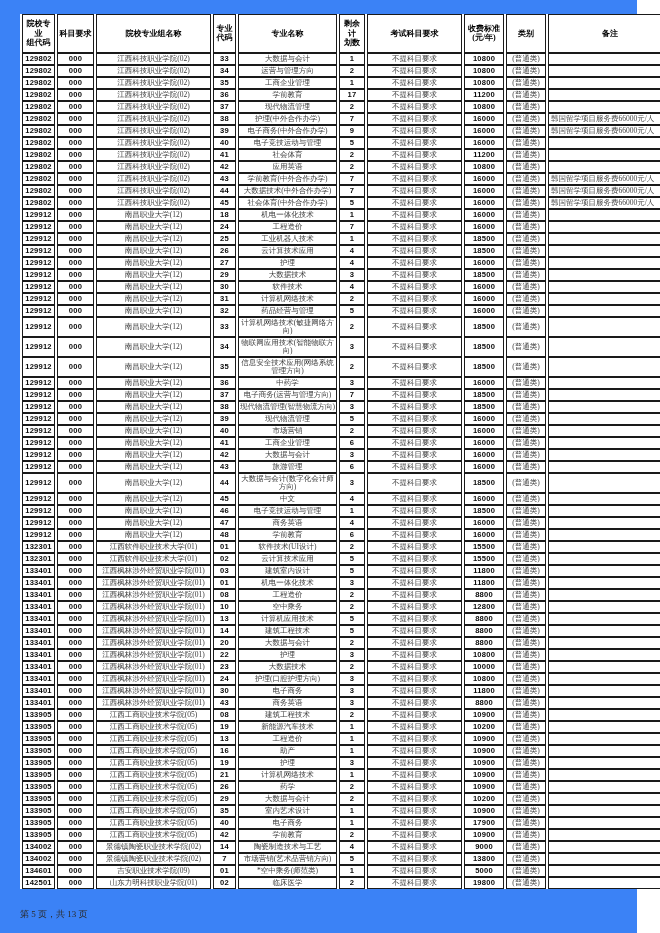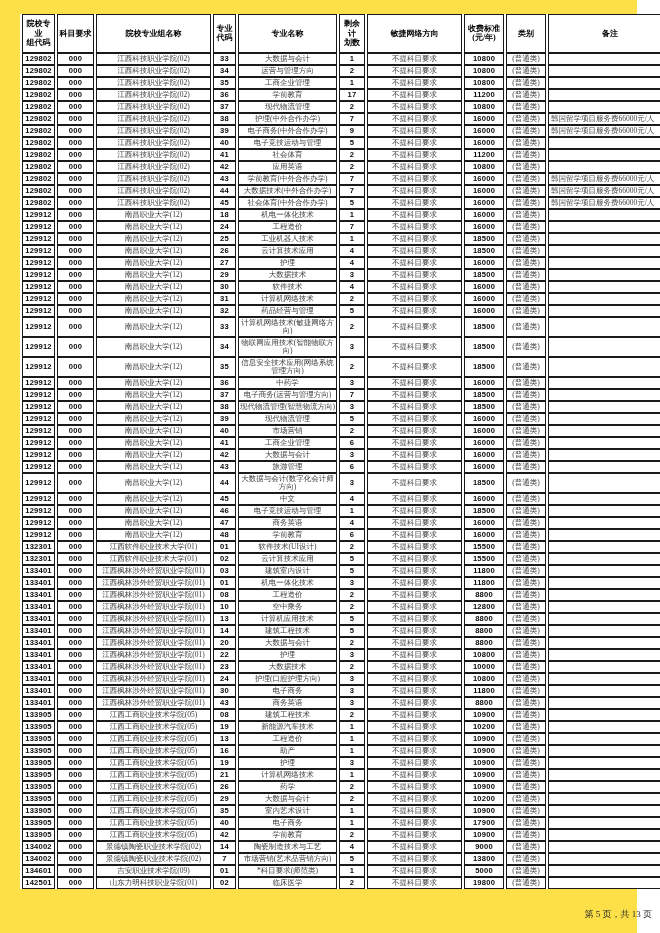--- a/index.html
+++ b/index.html
@@ -6,21 +6,21 @@
   html, body { background: #ffffff; }
   body {
     width: 660px; height: 933px;
     font-family: "Liberation Serif", serif;
     position: relative;
     overflow: hidden;
   }
   .page {
     position: absolute; left: 0; top: 0;
     width: 637px; height: 933px;
-    background: #fde047;
+    background: #3b82f6;
   }
   table.grid {
     position: absolute; left: 20px; top: 14px;
     width: 632px;
     border-collapse: separate;
     border-spacing: 2px 0;
     table-layout: fixed;
     background: #fff;
   }
   table.grid th, table.grid td {
@@ -56,21 +56,21 @@
   }
   table.grid td.c9 {
     text-align: left;
     padding-left: 2px;
     color: #444;
   }
   .footer {
     position: absolute;
     left: 20px; top: 908px;
     width: 632px;
-    text-align: right;
+    text-align: left;
     font-family: "Liberation Serif", serif;
     font-size: 9px;
     color: #2b2b2b;
   }
 </style>
 </head>
 <body>
 
 <div class="page">
 
@@ -91,21 +91,21 @@
       <tr>
         <th>院校专业
 组代码</th>
         <th>科目要求</th>
         <th>院校专业组名称</th>
         <th>专业
 代码</th>
         <th>专业名称</th>
         <th>剩余计
 划数</th>
-        <th>敏捷网络方向</th>
+        <th>考试科目要求</th>
         <th>收费标准
 (元/年)</th>
         <th>类别</th>
         <th>备注</th>
       </tr>
     </thead>
     <tbody>
         <tr>
           <td class="c0 num">129802</td>
           <td class="c1 num">000</td>
@@ -884,21 +884,21 @@
           <td class="c6">不提科目要求</td>
           <td class="c7 num">13800</td>
           <td class="c8">(普通类)</td>
           <td class="c9"></td>
         </tr>
         <tr>
           <td class="c0 num">134601</td>
           <td class="c1 num">000</td>
           <td class="c2">吉安职业技术学院(09)</td>
           <td class="c3 num">01</td>
-          <td class="c4">*科目要求(师范类)</td>
+          <td class="c4">*空中乘务(师范类)</td>
           <td class="c5 num">1</td>
           <td class="c6">不提科目要求</td>
           <td class="c7 num">5000</td>
           <td class="c8">(普通类)</td>
           <td class="c9"></td>
         </tr>
         <tr>
           <td class="c0 num">142501</td>
           <td class="c1 num">000</td>
           <td class="c2">山东力明科技职业学院(01)</td>

